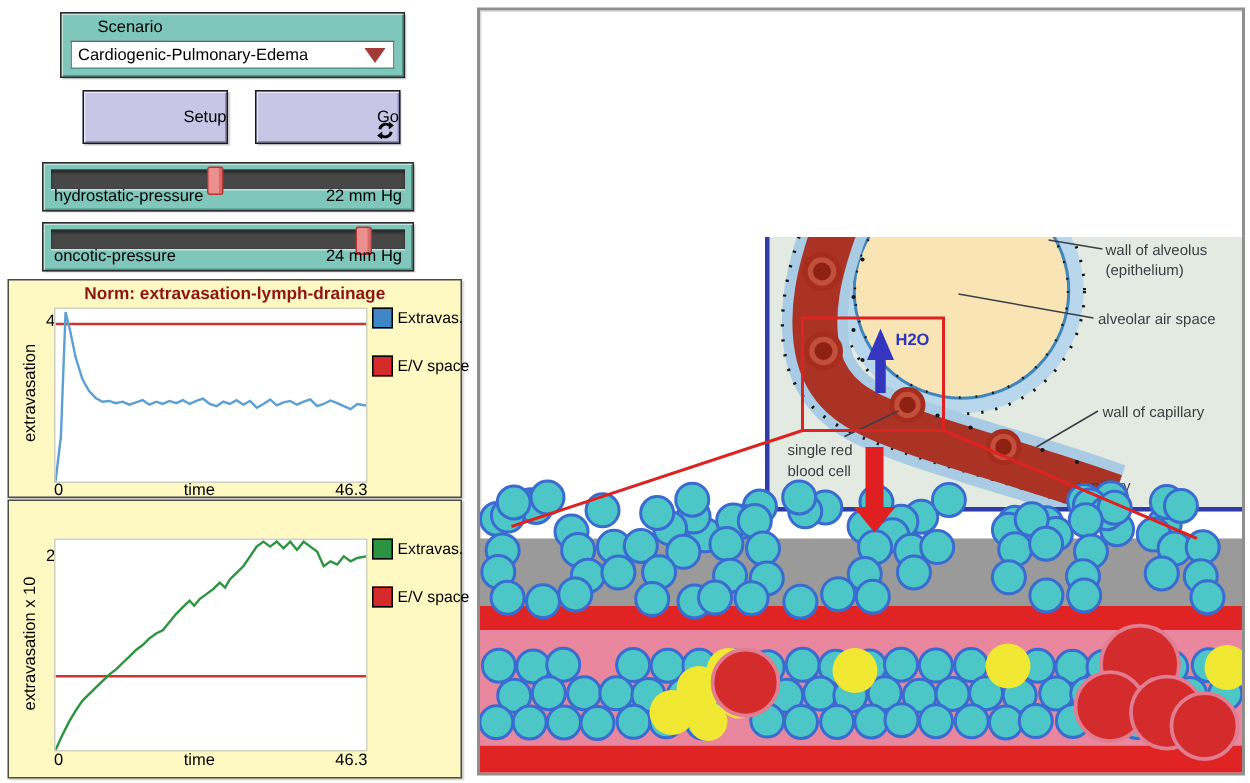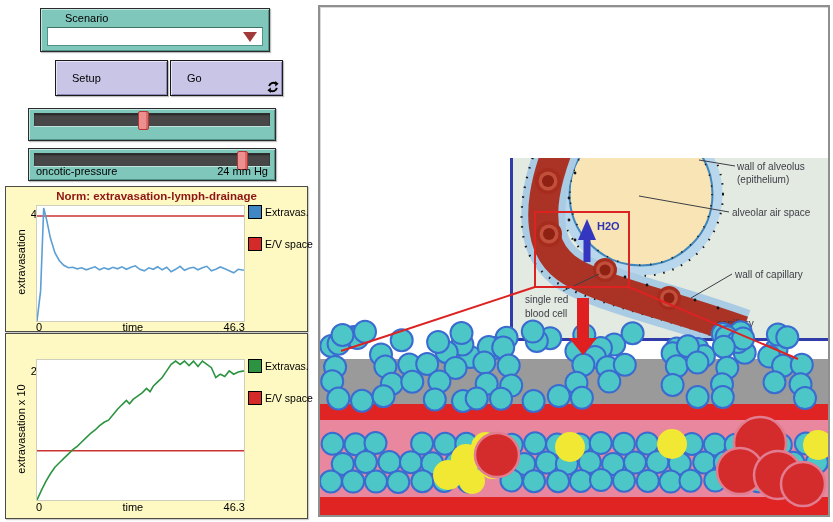--- a/index.html
+++ b/index.html
@@ -10,21 +10,21 @@
     box-shadow:inset 1px 1px 0 #c2e6e0, inset -1px -1px 0 #4f9488, 1px 1px 1px rgba(0,0,0,.25);}
   .chooser{left:40px;top:8px;width:228px;height:42px;}
   .chooser-label{padding:3px 0 0 24px;font-size:11px;color:#000;}
   .chooser-box{position:absolute;left:6px;right:6px;bottom:5px;height:17px;background:#fff;
     border:1px solid #4f9488;border-top-color:#3c7168;display:flex;align-items:center;
     font-size:11px;padding-left:4px;}
   .chooser-tri{position:absolute;right:5px;top:4px;width:0;height:0;
     border-left:7px solid transparent;border-right:7px solid transparent;border-top:10px solid #A23A3A;}
   .btn{background:#C9C5E7;border:1px solid #1a1a1a;
     box-shadow:inset 1px 1px 0 #e6e4f6, inset -1px -1px 0 #8e8ab8, 1px 1px 1px rgba(0,0,0,.25);
-    font-size:11px;color:#000;text-align:left;line-height:34px;cursor:pointer;padding-left:16px;}
+    font-size:11px;color:#000;text-align:right;line-height:34px;cursor:pointer;}
   .btn-setup{left:55px;top:60px;width:95px;height:34px;}
   .btn-go{left:170px;top:60px;width:95px;height:34px;}
   .go-ico{position:absolute;right:3px;bottom:2px;line-height:0;}
   
   .slider{width:246px;height:31px;}
   .slider.s1{left:28px;top:108px;}
   .slider.s2{left:28px;top:148px;}
   .track{position:absolute;left:5px;right:5px;top:4px;height:12px;background:#474747;
     border-top:1px solid #2e2e2e;box-shadow:inset 0 1px 2px rgba(0,0,0,.5), 0 1px 0 #bfe4de;}
   .handle{position:absolute;top:-3px;width:9px;height:17px;background:#EC8F8F;
@@ -55,40 +55,45 @@
   .dg-label{fill:#3d3d46;font-size:10px;font-family:"Liberation Sans",sans-serif;}
   svg{display:block;}
   .ovl{position:absolute;left:0;top:0;pointer-events:none;}
 </style>
 </head>
 <body>
 
 <div class="abs teal chooser">
   <div class="chooser-label">Scenario</div>
   <div class="chooser-box">
+    <span>Cardiogenic-Pulmonary-Edema</span>
     <span class="chooser-tri"></span>
   </div>
 </div>
 
 <div class="abs btn btn-setup">Setup</div>
 <div class="abs btn btn-go">
   <span>Go</span>
   <span class="go-ico">
     <svg width="12" height="12" viewBox="0 0 12 12">
       <path d="M2.2 5.2 A4 4 0 0 1 8.6 2.6" stroke="#000" stroke-width="1.9" fill="none"></path>
       <path d="M9.8 6.8 A4 4 0 0 1 3.4 9.4" stroke="#000" stroke-width="1.9" fill="none"></path>
       <polygon points="8.2,0 8.2,5.4 11.6,2.7" fill="#000"></polygon>
       <polygon points="3.8,6.6 3.8,12 0.4,9.3" fill="#000"></polygon>
     </svg>
   </span>
 </div>
 
 <div class="abs teal slider s1">
   <div class="track">
     <div class="handle" style="left: 103.5px;"></div>
+  </div>
+  <div class="slider-row">
+    <span>hydrostatic-pressure</span>
+    <span>22 mm Hg</span>
   </div>
 </div>
 <div class="abs teal slider s2">
   <div class="track">
     <div class="handle" style="left: 202.5px;"></div>
   </div>
   <div class="slider-row">
     <span>oncotic-pressure</span>
     <span>24 mm Hg</span>
   </div>

